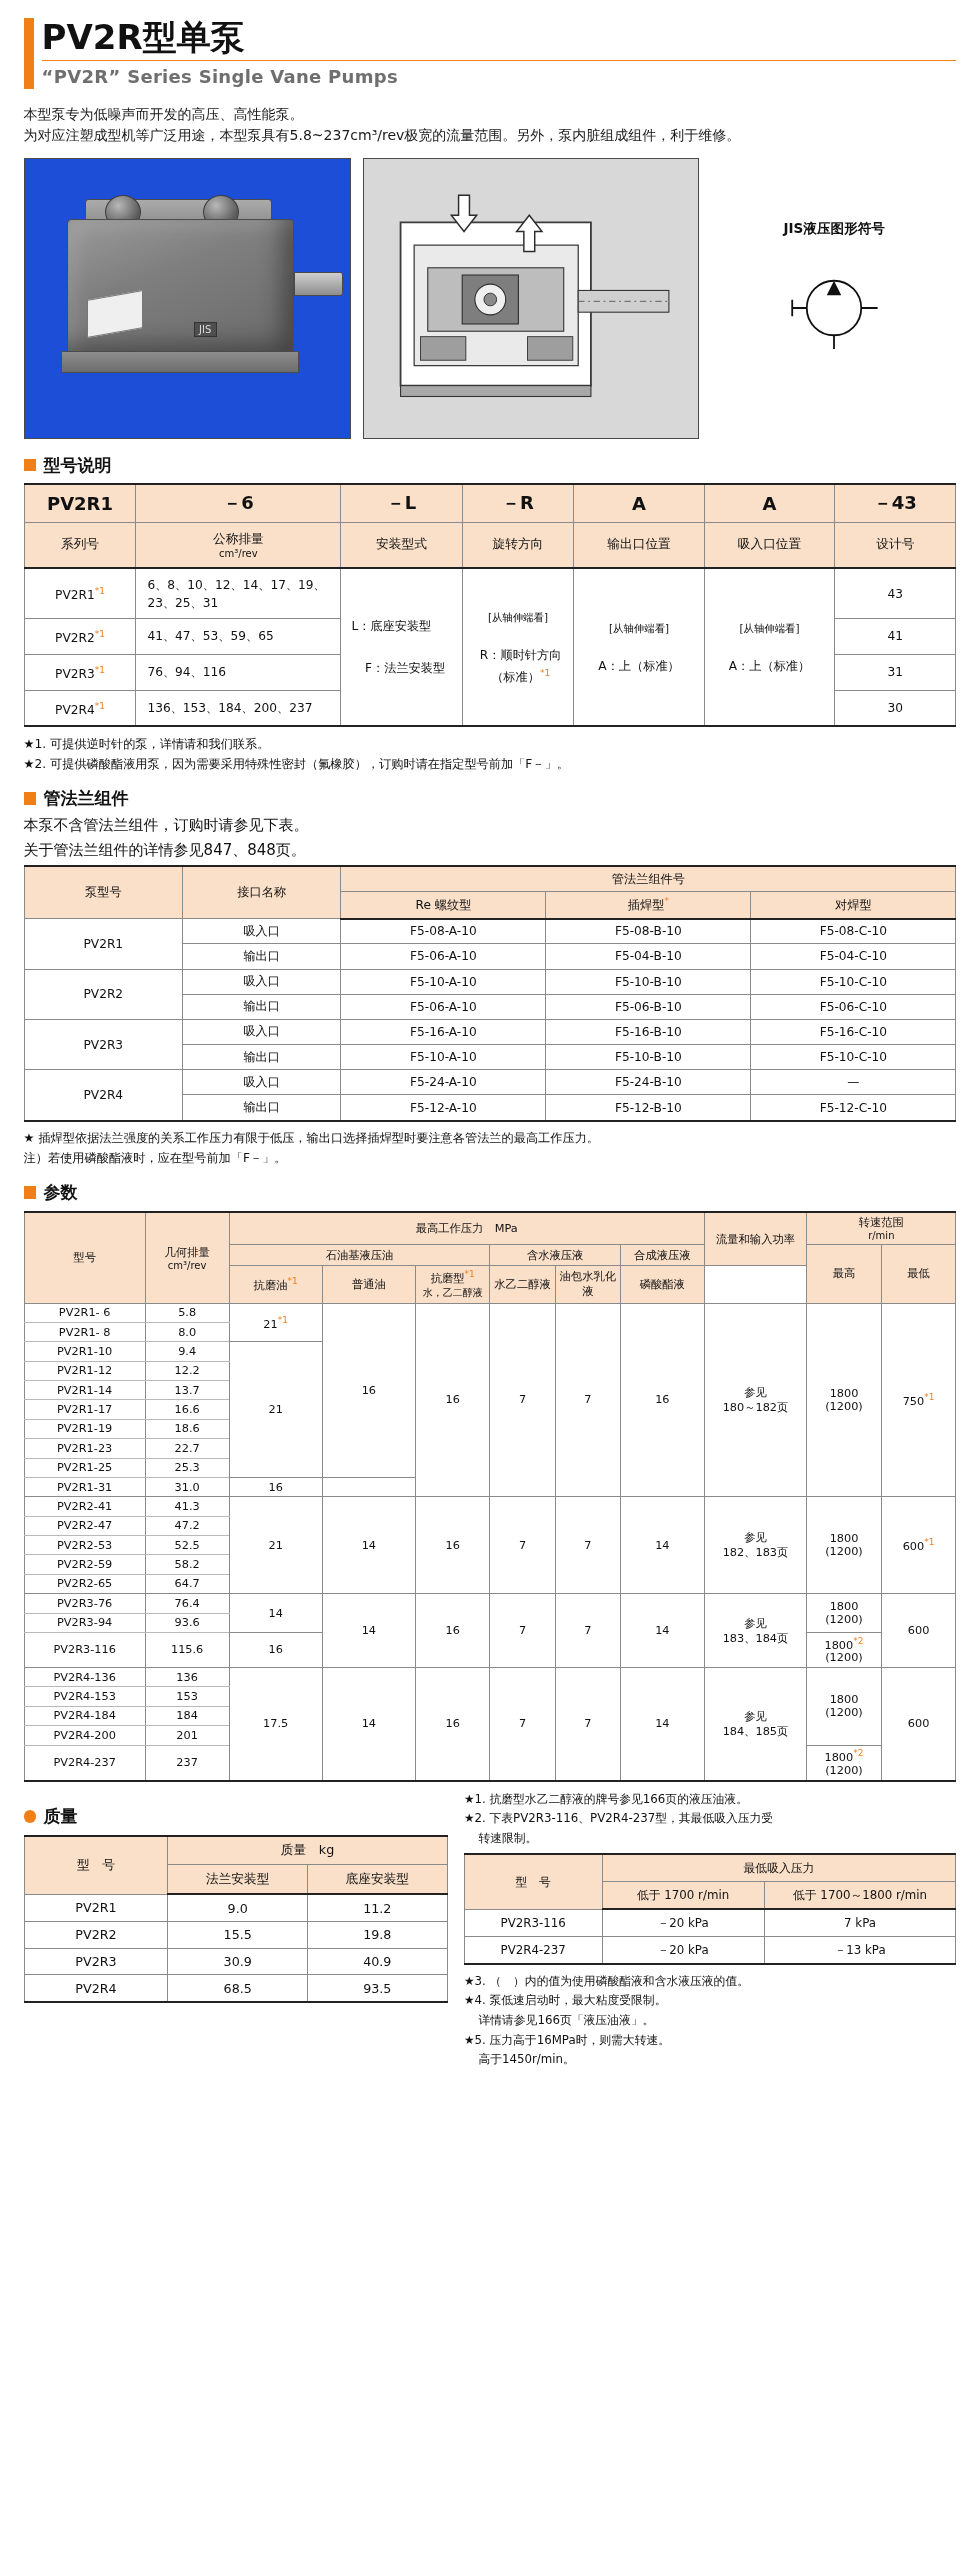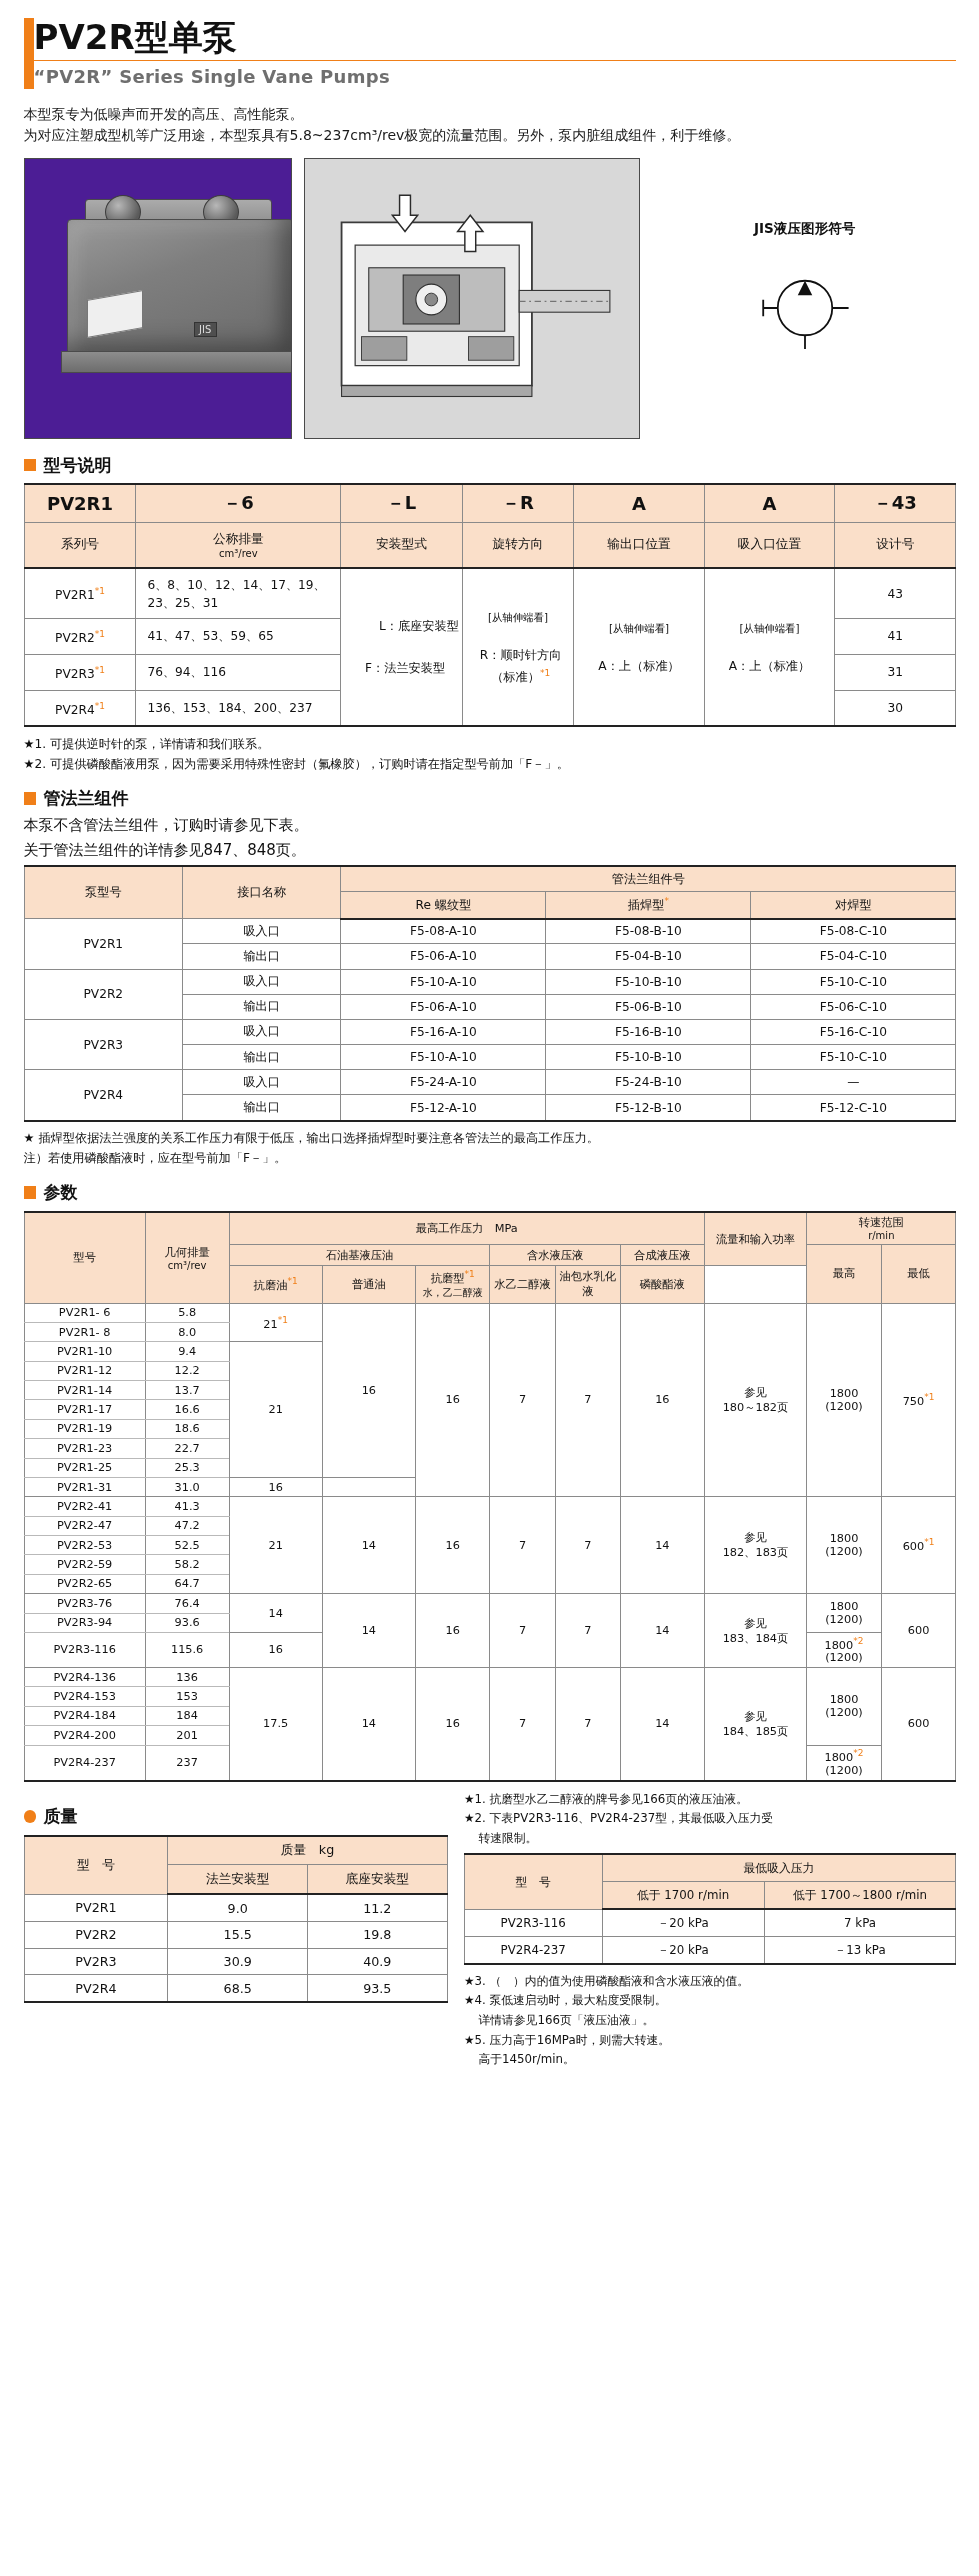--- a/index.html
+++ b/index.html
@@ -7,42 +7,42 @@
   body {
     width:980px;
     background:#ffffff;
     font-family:"DejaVu Sans","Liberation Sans",sans-serif;
     color:#111;
     -webkit-font-smoothing:antialiased;
   }
   .page { width:980px; padding:16.3px 23.6px 27px 23.6px; }
 
   
-  .title-block { position:relative; padding-left:10px; margin-bottom:17px; }
+  .title-block { position:relative; padding-left:18px; margin-bottom:17px; }
   .title-bar {
     position:absolute; left:0; top:1.8px; width:10px; height:71px;
     background:#F07F18;
   }
   .title-cn {
     font-size:34px; font-weight:bold; letter-spacing:0px;
     line-height:42px; margin:0 0 1.8px 0; color:#111;
     font-family:"DejaVu Sans","Liberation Sans",sans-serif;
   }
   .title-rule { border:none; border-top:1.8px solid #F07F18; margin:1.8px 0 4.5px 0; }
   .title-en {
     font-size:18px; font-weight:bold; color:#6f6f6f; letter-spacing:0.3px;
     margin:0 0 1.8px 0;
   }
   .intro { font-size:14px; line-height:20px; color:#1a1a1a; margin:8.2px 0 0 0; }
   .intro div { margin-bottom:1.8px; }
 
   
   .figband { display:flex; gap:12.7px; margin:12.7px 0 9px 0; align-items:stretch; }
   .photo-box {
-    width:268px; height:281px; border:0.9px solid #4a4a4a; background:#4c1d95;
+    width:327px; height:281px; border:0.9px solid #4a4a4a; background:#1d4ed8;
     position:relative; overflow:hidden;
   }
   .pump-body {
     position:absolute; left:42px; top:60px; width:227px; height:136px;
     background:linear-gradient(160deg,#9a9a9a 0%,#7e7e7e 40%,#6a6a6a 100%);
     border:0.9px solid #4b4b4b; border-radius:4.5px;
     box-shadow:inset -11px -9px 23.6px rgba(0,0,0,.38), inset 7.3px 7.3px 16.3px rgba(255,255,255,.18);
   }
   .pump-top {
     position:absolute; left:60px; top:40px; width:187px; height:36px;
@@ -228,21 +228,21 @@
       <td class="lbl">吸入口位置</td>
       <td class="lbl">设计号</td>
     </tr>
 
     <tr class="body">
       <td>
         <span>PV2R1</span><span class="ast">*1</span>
       </td>
       <td class="leftish">6、8、10、12、14、17、19、23、25、31</td>
       <td rowspan="4">
-        <div style="text-align:right;padding-left:7.3px">L：底座安装型</div>
+        <div style="text-align:left;padding-left:7.3px">L：底座安装型</div>
         <div style="height:23.6px"></div>
         <div style="text-align:center;padding-left:7.3px">F：法兰安装型</div>
       </td>
       <td rowspan="4">
         <div class="small">[从轴伸端看]</div>
         <div style="height:20px"></div>
         <div style="text-align:center;padding-left:5.4px"><span>R：顺时针方向（标准）</span><span class="ast">*1</span></div>
       </td>
       <td rowspan="4">
         <div class="small">[从轴伸端看]</div>

